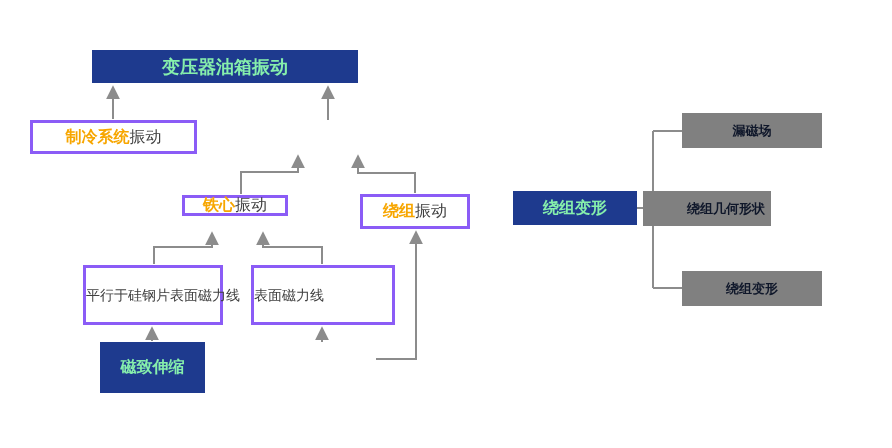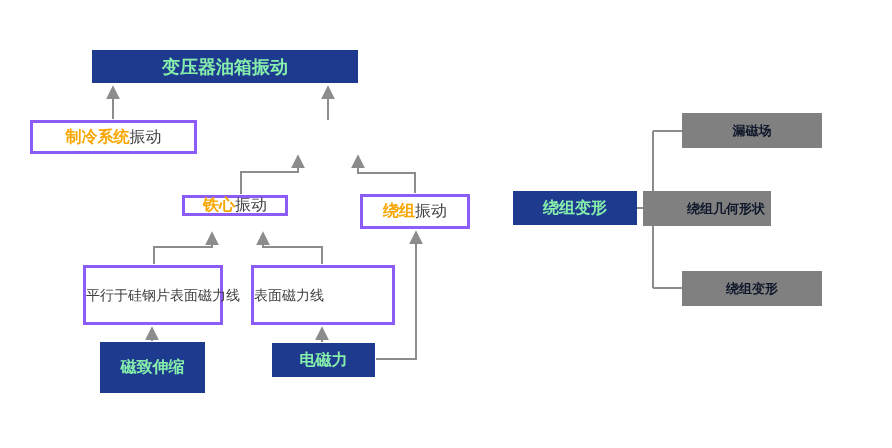--- a/index.html
+++ b/index.html
@@ -102,21 +102,20 @@
     <span>平行于硅钢片</span>
     <span>表面磁力线</span>
   </div>
 
   <div class="box white two-line n-perp">
     <span>表面磁力线</span>
   </div>
 
   <div class="box blue n-magneto">磁致伸缩</div>
 
-  <div class="box blue n-emf">电磁力</div>
 
   <div class="box blue n-deform-root">绕组变形</div>
 
   <div class="box gray n-leak">漏磁场</div>
 
   <div class="box gray n-geometry">绕组几何形状</div>
 
   <div class="box gray n-deform-child">绕组变形</div>
 
 </div>

